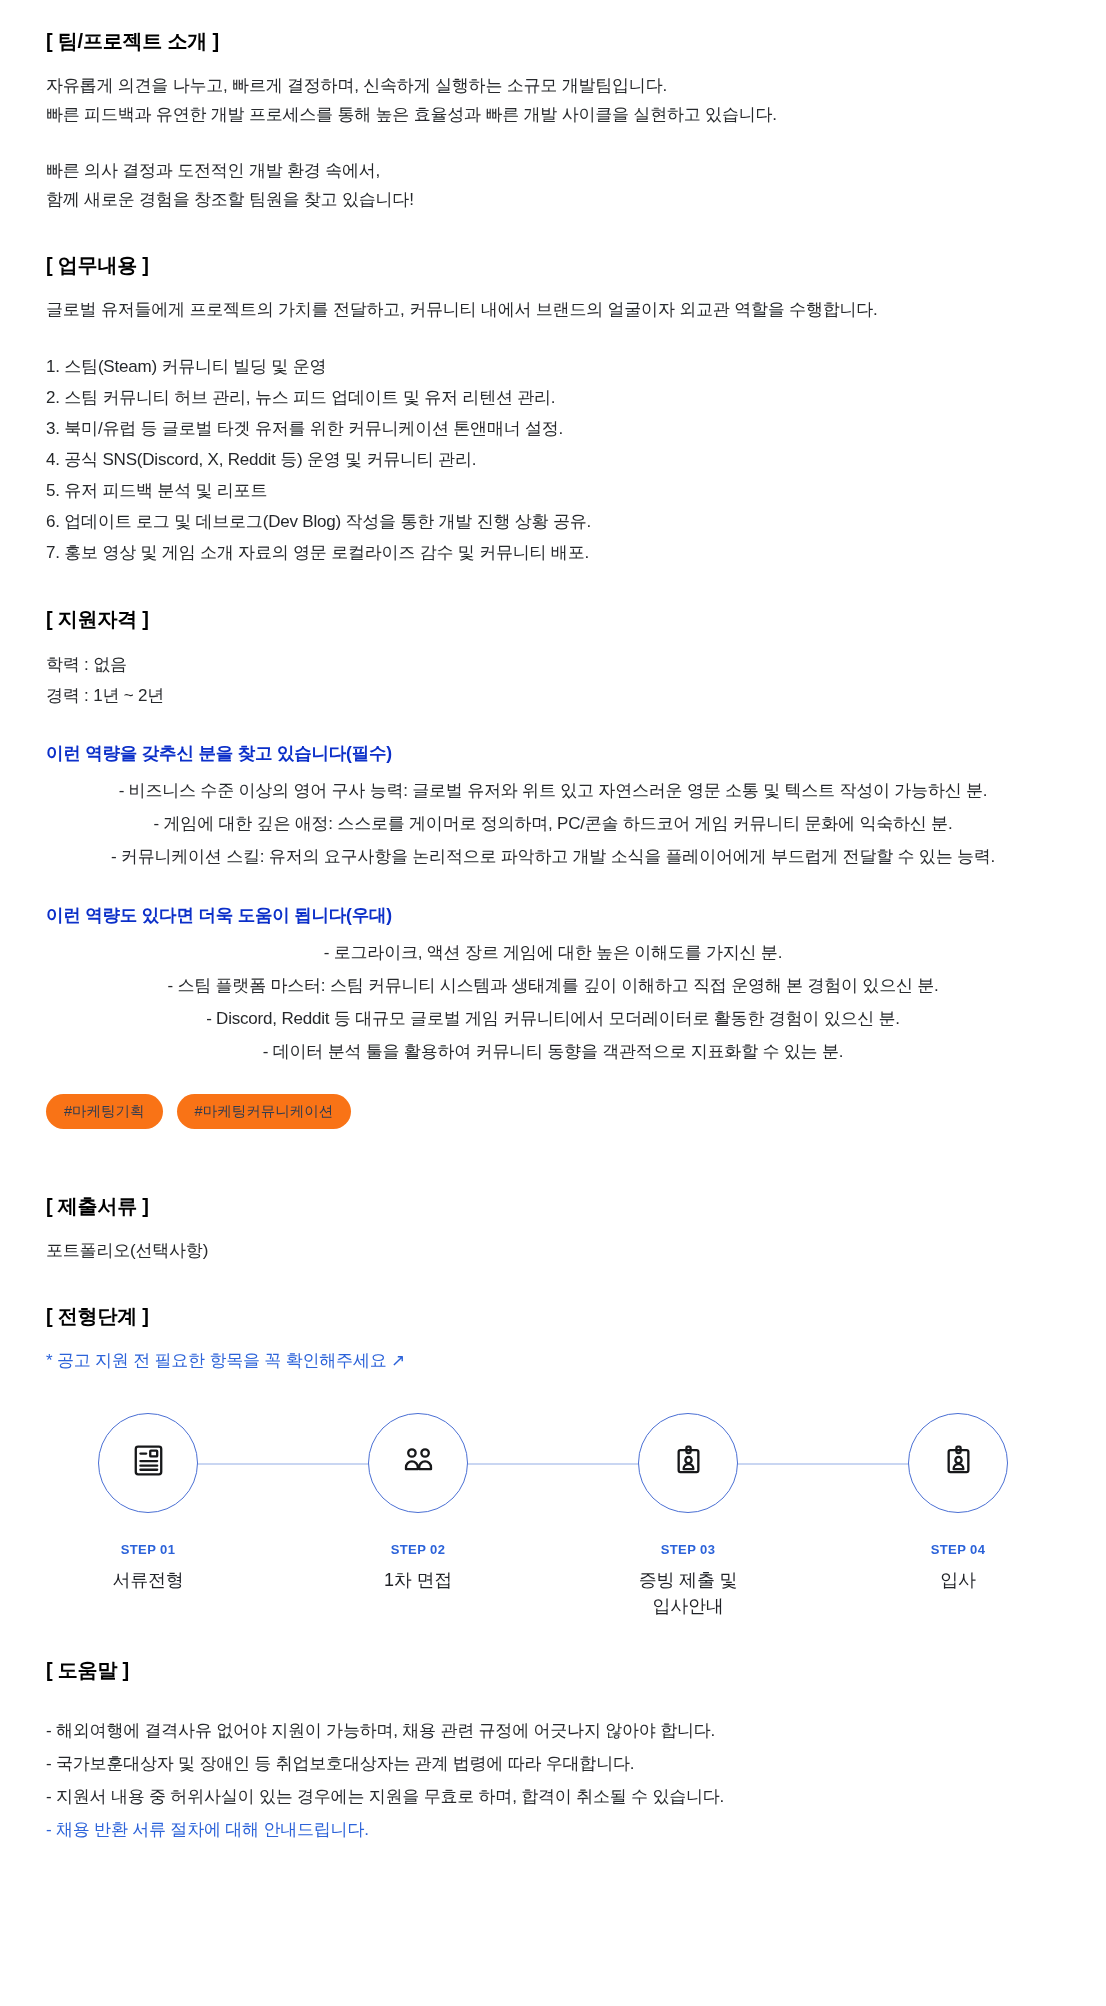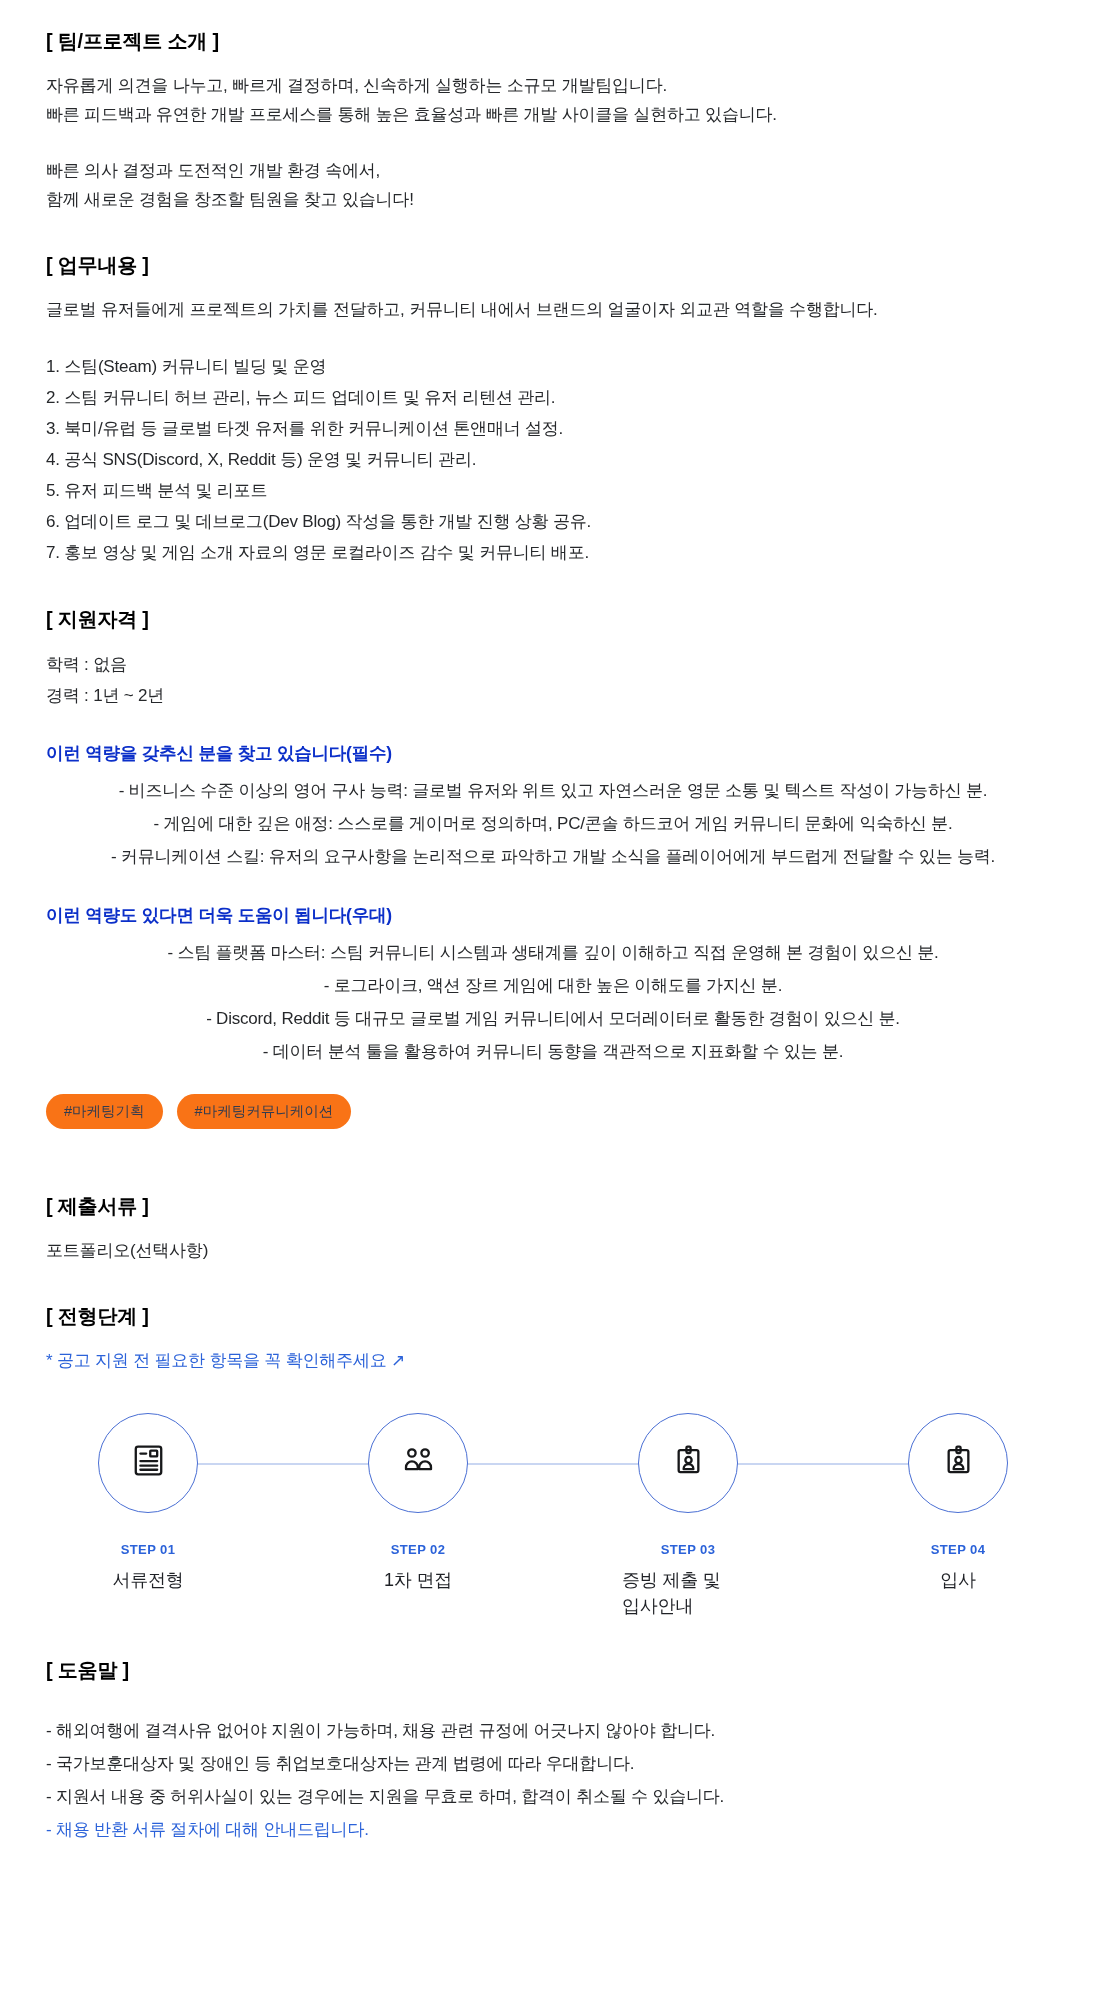--- a/index.html
+++ b/index.html
@@ -26,21 +26,21 @@
   .steps { position:relative; margin-top:38px; }
   .steps-row { display:flex; justify-content:space-between; position:relative; }
   .connector-line { position:absolute; top:50px; left:102px; right:102px; height:2px; background:#c9d6f2; }
   .step-col { width:204px; display:flex; flex-direction:column; align-items:center; }
   .step-circle {
     width:100px; height:100px; border-radius:50%; border:1px solid #4a6fd4; background:#ffffff;
     display:flex; align-items:center; justify-content:center; position:relative; z-index:1;
   }
   .step-circle svg { width:37px; height:37px; stroke:#17181a; fill:none; stroke-width:2; stroke-linecap:round; stroke-linejoin:round; }
   .step-number { margin-top:29px; color:#2b62d9; font-size:13px; font-weight:700; letter-spacing:0.4px; }
-  .step-label { margin-top:10px; font-size:18px; color:#1f2126; text-align:left; max-width:132px; word-break:keep-all; line-height:26px; letter-spacing:-0.2px; }
+  .step-label { margin-top:10px; font-size:18px; color:#1f2126; text-align:center; max-width:132px; word-break:keep-all; line-height:26px; letter-spacing:-0.2px; }
   
   .help-body { margin-top:30px; }
   .help-line { font-size:17px; line-height:33px; letter-spacing:-0.2px; }
   .help-link { color:#2b62d9; cursor:pointer; }
 </style>
 </head>
 <body>
 
 <div class="page">
 
@@ -77,22 +77,22 @@
 
   <div class="sub-title">이런 역량을 갖추신 분을 찾고 있습니다(필수)</div>
   <div>
     <div class="bullet-line">- 비즈니스 수준 이상의 영어 구사 능력: 글로벌 유저와 위트 있고 자연스러운 영문 소통 및 텍스트 작성이 가능하신 분.</div>
     <div class="bullet-line">- 게임에 대한 깊은 애정: 스스로를 게이머로 정의하며, PC/콘솔 하드코어 게임 커뮤니티 문화에 익숙하신 분.</div>
     <div class="bullet-line">- 커뮤니케이션 스킬: 유저의 요구사항을 논리적으로 파악하고 개발 소식을 플레이어에게 부드럽게 전달할 수 있는 능력.</div>
   </div>
 
   <div class="sub-title">이런 역량도 있다면 더욱 도움이 됩니다(우대)</div>
   <div>
+    <div class="bullet-line">- 로그라이크, 액션 장르 게임에 대한 높은 이해도를 가지신 분.</div>
     <div class="bullet-line">- 스팀 플랫폼 마스터: 스팀 커뮤니티 시스템과 생태계를 깊이 이해하고 직접 운영해 본 경험이 있으신 분.</div>
-    <div class="bullet-line">- 로그라이크, 액션 장르 게임에 대한 높은 이해도를 가지신 분.</div>
     <div class="bullet-line">- Discord, Reddit 등 대규모 글로벌 게임 커뮤니티에서 모더레이터로 활동한 경험이 있으신 분.</div>
     <div class="bullet-line">- 데이터 분석 툴을 활용하여 커뮤니티 동향을 객관적으로 지표화할 수 있는 분.</div>
   </div>
 
   
   <div class="tags-row">
     <span class="tag">#마케팅기획</span>
     <span class="tag">#마케팅커뮤니케이션</span>
   </div>
 

